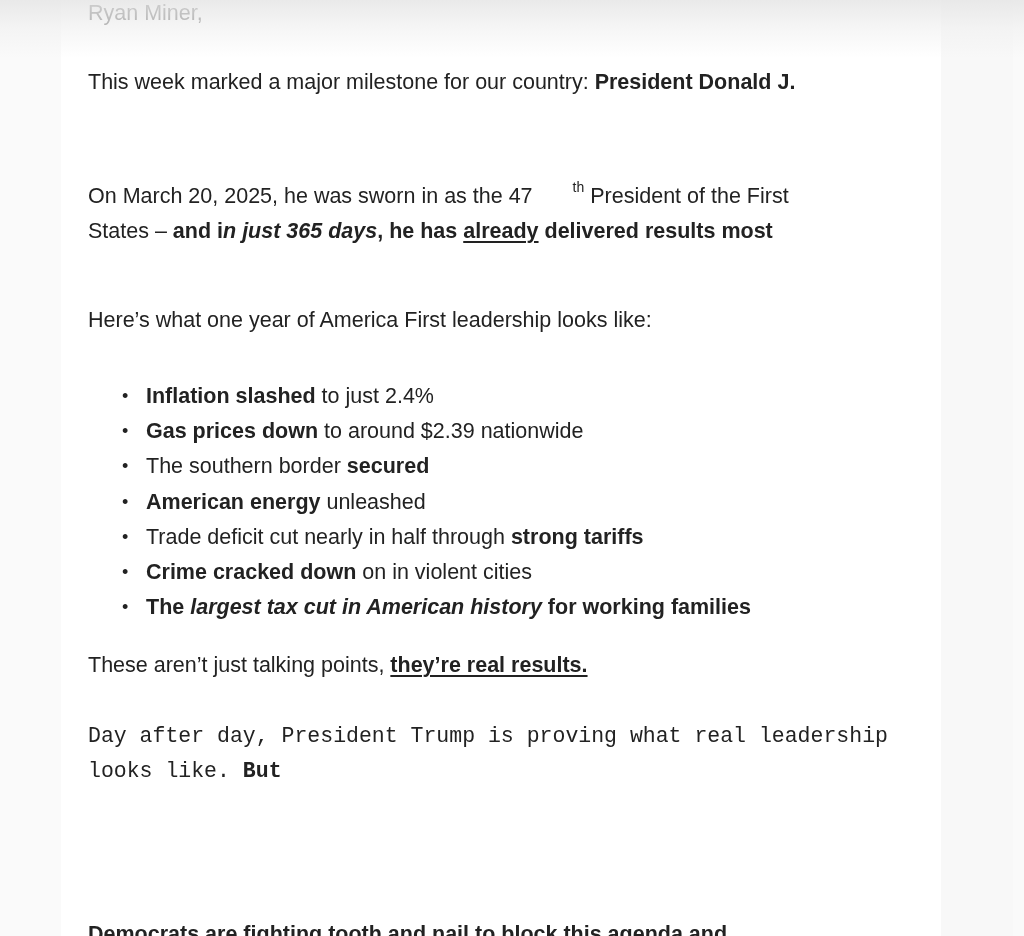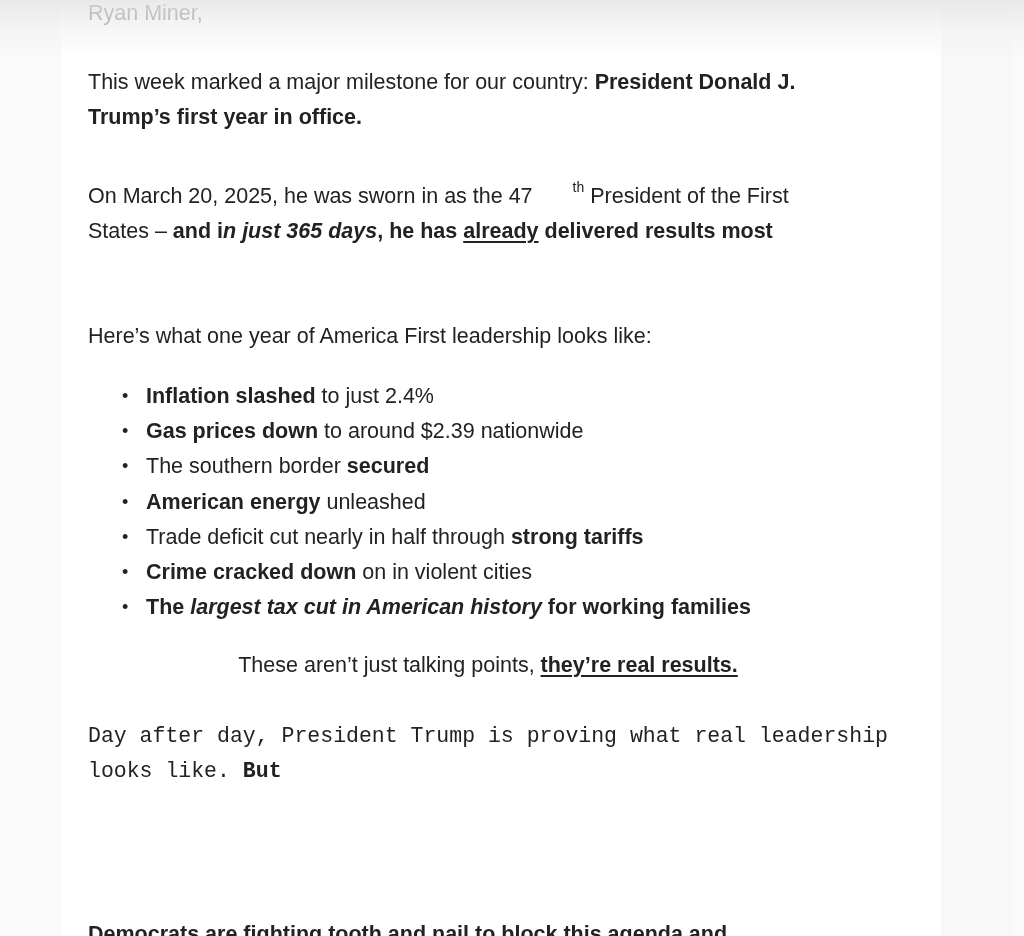--- a/index.html
+++ b/index.html
@@ -110,29 +110,28 @@
 <div class="side-band-right"></div>
 <div class="top-shade"></div>
 
 <div class="email-card">
   <div class="email-body">
 
     <p class="greeting">Ryan Miner,</p>
 
     <p class="para" style="top:65px;">
       <span>This week marked a major milestone for our country: </span><b>President Donald J.</b><br>
-      <b>Trump’s first year in office.</b>
     </p>
 
     <p class="para" style="top:179px;">
       <span>On March 20, 2025, he was sworn in as the 47</span><sup>th</sup><span> President of the First</span><br>
       <span>States – </span><b>and i</b><b><i>n just 365 days</i></b><b>, he has </b><b class="u">already</b><b> delivered results most</b><br>
     </p>
 
-    <p class="para" style="top:319px;">Here’s what one year of America First leadership looks like:</p>
+    <p class="para" style="top:303px;">Here’s what one year of America First leadership looks like:</p>
 
     <ul class="results">
       <li>
         <span class="bullet">•</span>
         <b>Inflation slashed</b><span> to just 2.4%</span>
       </li>
       <li>
         <span class="bullet">•</span>
         <b>Gas prices down</b><span> to around $2.39 nationwide</span>
       </li>
@@ -151,21 +150,21 @@
       <li>
         <span class="bullet">•</span>
         <b>Crime cracked down</b><span> on in violent cities</span>
       </li>
       <li>
         <span class="bullet">•</span>
         <b>The </b><b><i>largest tax cut in American history</i></b><b> for working families</b>
       </li>
     </ul>
 
-    <p class="para" style="top:648px;text-align:center;">
+    <p class="para" style="top:648px;">
       <span>These aren’t just talking points, </span><b class="u">they’re real results.</b>
     </p>
 
     <p class="para" style="top:719px;font-family:Liberation Mono, monospace;">
       <span>Day after day, President Trump is proving what real leadership looks like. </span><b>But</b><br>
     </p>
 
     <p class="cutoff-line">Democrats are fighting tooth and nail to block this agenda and ...</p>
 
   </div>

